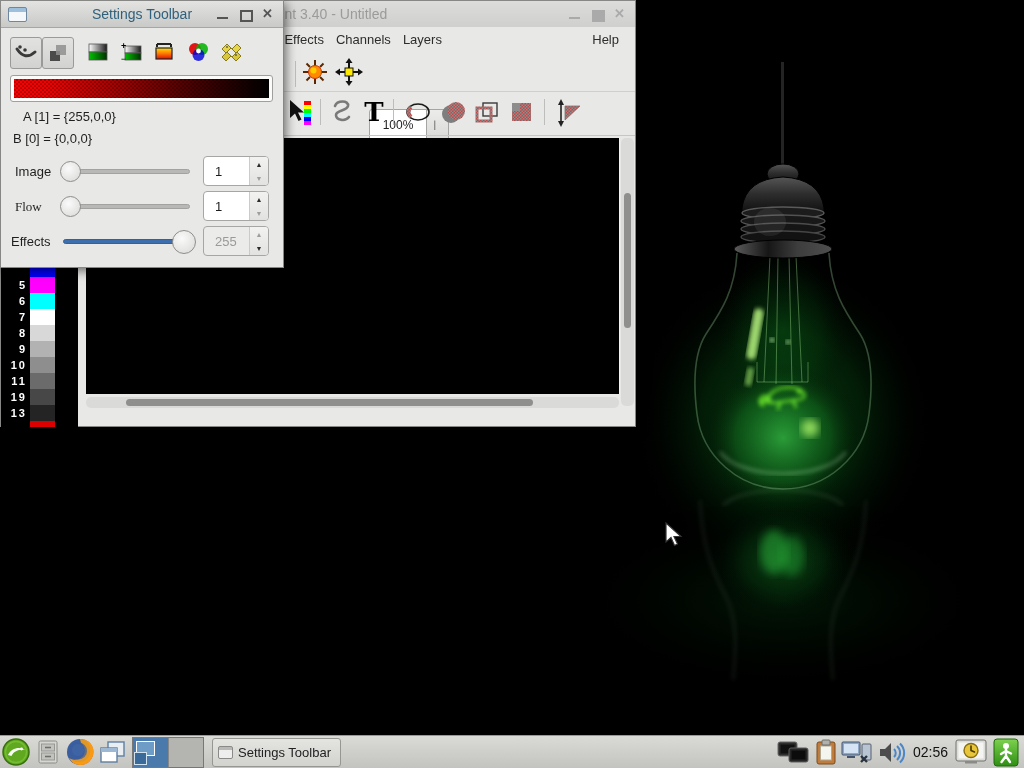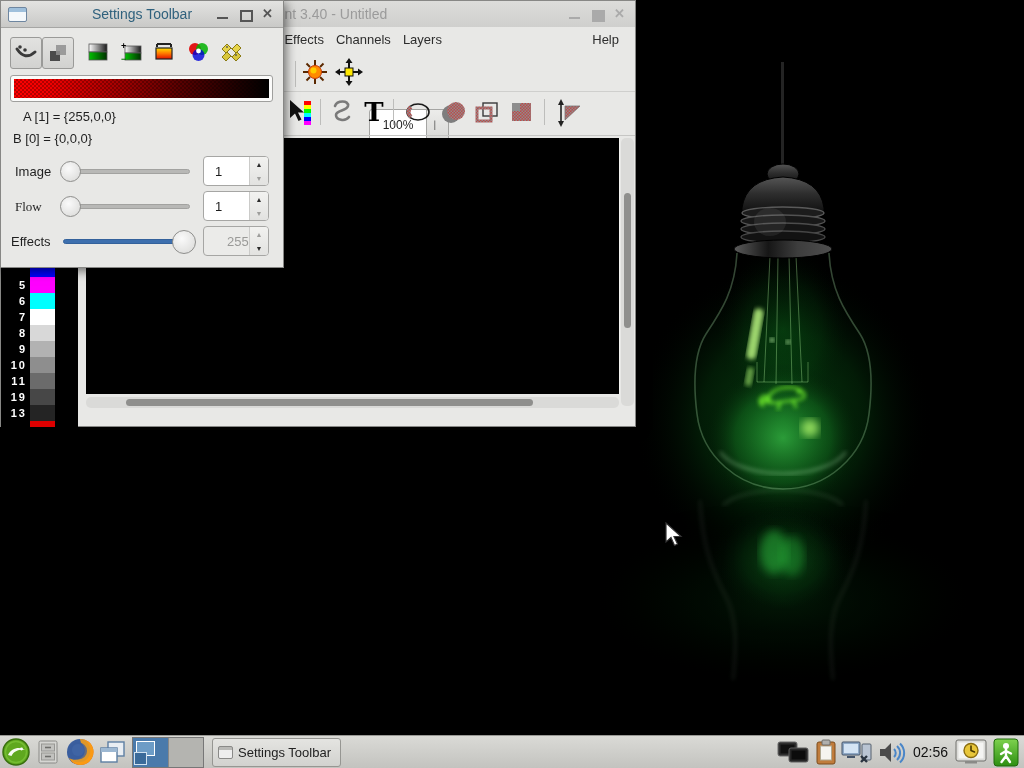--- a/index.html
+++ b/index.html
@@ -71,21 +71,21 @@
   .track{position:absolute;height:5px;background:#b8b8b6;border-radius:3px;border:1px solid #a2a2a0;box-sizing:border-box;}
   .track.filled{background:#3d6fae;border-color:#33619b;}
   .thumb{position:absolute;width:21px;height:21px;border-radius:50%;
          background:radial-gradient(circle at 40% 35%,#fafafa,#d8d8d6);border:1px solid #8e8e8c;box-sizing:border-box;}
   .spin{position:absolute;left:202px;width:66px;height:30px;display:flex;border:1px solid #a6a6a4;border-radius:4px;
         background:#fff;box-sizing:border-box;overflow:hidden;}
   .spin .val{flex:1;font-size:13px;color:#1d1d1d;display:flex;align-items:center;padding-left:11px;}
   .spin .arrs{width:18px;border-left:1px solid #cbcbc9;display:flex;flex-direction:column;background:linear-gradient(#f2f2f0,#e2e2e0);}
   .spin .arrs span{flex:1;display:flex;align-items:center;justify-content:center;font-size:7px;color:#2b2b2b;}
   .spin .arrs span.dim{color:#9e9e9c;}
-  .spin.disabled{background:#ebebe9;padding-left:12px;}
+  .spin.disabled{background:#ebebe9;}
   .spin.disabled .val{color:#9a9a98;}
   
   .taskbar{position:absolute;left:0;bottom:0;width:1024px;height:33px;z-index:50;
            background:linear-gradient(#dadad6,#c3c3bf);border-top:1px solid #989894;box-sizing:border-box;
            display:flex;align-items:center;}
   .qlaunch{width:30px;height:30px;margin:0 1px;display:flex;align-items:center;justify-content:center;}
   .pager{display:flex;margin:0 4px;border:1px solid #777;height:29px;}
   .pager .cell{width:35px;height:29px;box-sizing:border-box;}
   .cell.active{background:#4a7aab;position:relative;}
   .cell.idle{background:#b4b4b0;border-left:1px solid #888;}

